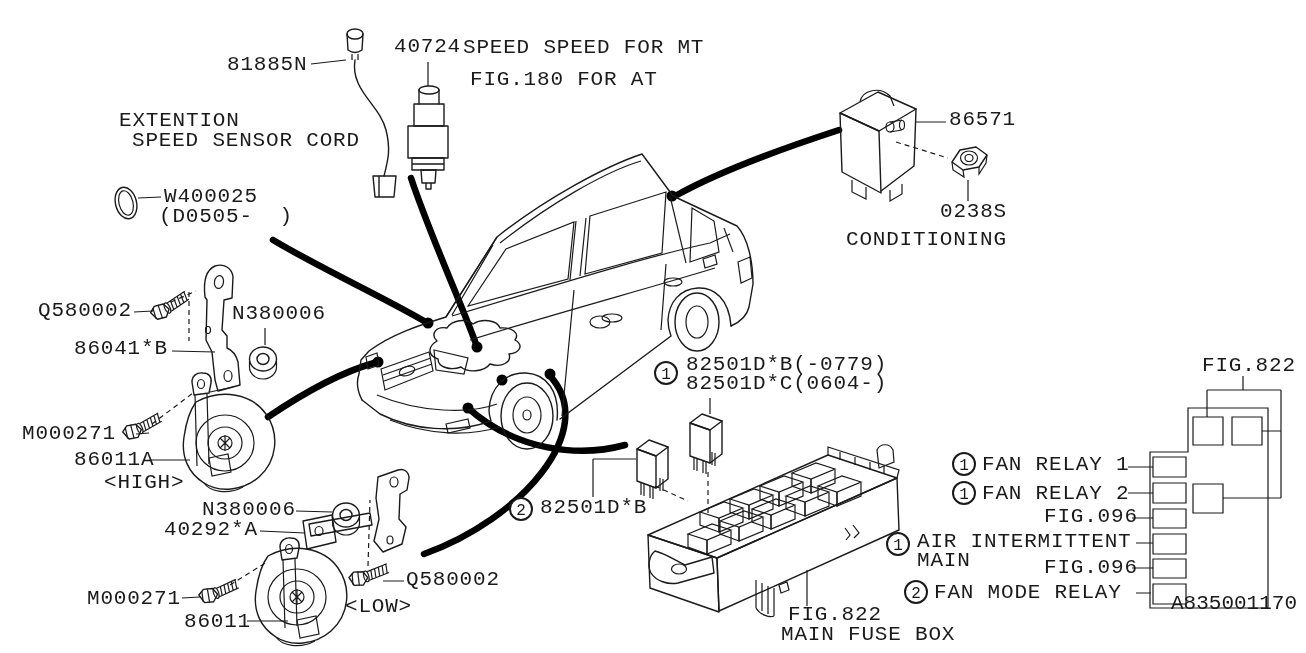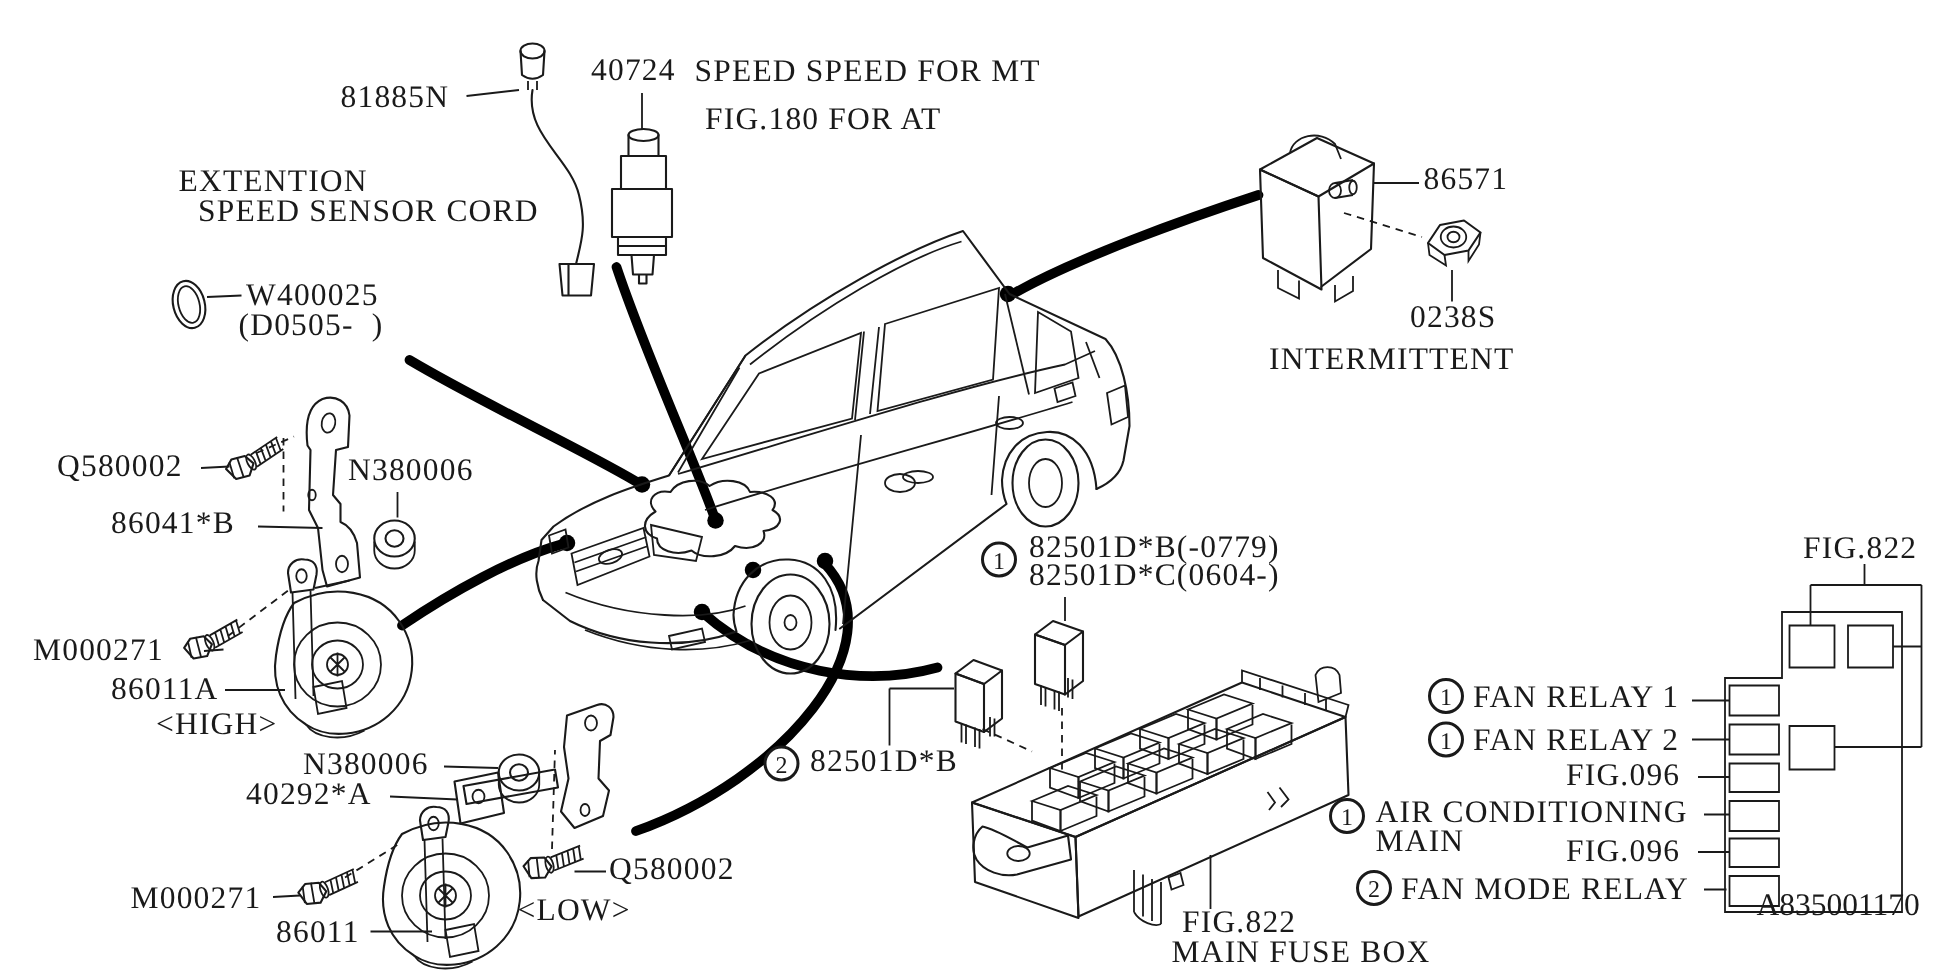--- a/index.html
+++ b/index.html
@@ -1,17 +1,17 @@
 <!DOCTYPE html>
 <html><head>
 <meta charset="utf-8">
 <style>
   html,body{margin:0;padding:0;background:#fff;}
   #stage{position:relative;width:1306px;height:653px;background:#fff;overflow:hidden;
-         font-family:Liberation Serif, serif;}
+         font-family:Liberation Mono, monospace;}
   #art{position:absolute;left:0;top:0;}
   .lbl{position:absolute;font-size:21px;line-height:21px;letter-spacing:0.8px;
        color:#1a1a1a;white-space:pre;}
   .marker{position:absolute;width:24px;height:24px;border:2px solid #1a1a1a;border-radius:50%;
           font-size:16px;line-height:24px;text-align:center;color:#1a1a1a;background:#fff;
           box-sizing:border-box;}
   svg .ln{fill:none;stroke:#1a1a1a;stroke-width:1.4;stroke-linejoin:round;stroke-linecap:round;}
   svg .thin{fill:none;stroke:#1a1a1a;stroke-width:1.2;}
   svg .dash{fill:none;stroke:#1a1a1a;stroke-width:1.2;stroke-dasharray:5 4;}
   svg .arrow{fill:none;stroke:#000;stroke-width:6.5;stroke-linecap:round;}
@@ -240,21 +240,21 @@
 <div class="lbl" style="left:227px;top:54px">81885N</div>
 <div class="lbl" style="left:394px;top:36px">40724</div>
 <div class="lbl" style="left:463px;top:37px">SPEED SPEED FOR MT</div>
 <div class="lbl" style="left:470px;top:69px">FIG.180 FOR AT</div>
 <div class="lbl" style="left:119px;top:110px">EXTENTION</div>
 <div class="lbl" style="left:132px;top:130px">SPEED SENSOR CORD</div>
 <div class="lbl" style="left:164px;top:186px">W400025</div>
 <div class="lbl" style="left:159px;top:206px">(D0505-  )</div>
 <div class="lbl" style="left:949px;top:109px">86571</div>
 <div class="lbl" style="left:940px;top:201px">0238S</div>
-<div class="lbl" style="left:846px;top:229px">INTERMITTENT</div>
+<div class="lbl" style="left:846px;top:229px">CONDITIONING</div>
 <div class="lbl" style="left:38px;top:300px">Q580002</div>
 <div class="lbl" style="left:232px;top:303px">N380006</div>
 <div class="lbl" style="left:74px;top:338px">86041*B</div>
 <div class="lbl" style="left:22px;top:423px">M000271</div>
 <div class="lbl" style="left:74px;top:449px">86011A</div>
 <div class="lbl" style="left:104px;top:472px">&lt;HIGH&gt;</div>
 <div class="lbl" style="left:202px;top:499px">N380006</div>
 <div class="lbl" style="left:164px;top:519px">40292*A</div>
 <div class="lbl" style="left:87px;top:588px">M000271</div>
 <div class="lbl" style="left:184px;top:611px">86011</div>
@@ -267,21 +267,21 @@
 <div class="marker" style="left:509px;top:497px">2</div>
 <div class="lbl" style="left:540px;top:497px">82501D*B</div>
 
 <div class="lbl" style="left:1202px;top:355px">FIG.822</div>
 <div class="marker" style="left:952px;top:452px">1</div>
 <div class="lbl" style="left:982px;top:454px">FAN RELAY 1</div>
 <div class="marker" style="left:952px;top:481px">1</div>
 <div class="lbl" style="left:982px;top:483px">FAN RELAY 2</div>
 <div class="lbl" style="left:1044px;top:506px">FIG.096</div>
 <div class="marker" style="left:886px;top:532px">1</div>
-<div class="lbl" style="left:917px;top:531px">AIR CONDITIONING</div>
+<div class="lbl" style="left:917px;top:531px">AIR INTERMITTENT</div>
 <div class="lbl" style="left:917px;top:550px">MAIN</div>
 <div class="lbl" style="left:1044px;top:557px">FIG.096</div>
 <div class="marker" style="left:904px;top:580px">2</div>
 <div class="lbl" style="left:934px;top:582px">FAN MODE RELAY</div>
 
 <div class="lbl" style="left:788px;top:604px">FIG.822</div>
 <div class="lbl" style="left:781px;top:624px">MAIN FUSE BOX</div>
 <div class="lbl" style="left:1171px;top:593px;letter-spacing:0px">A835001170</div>
 
 </div>

